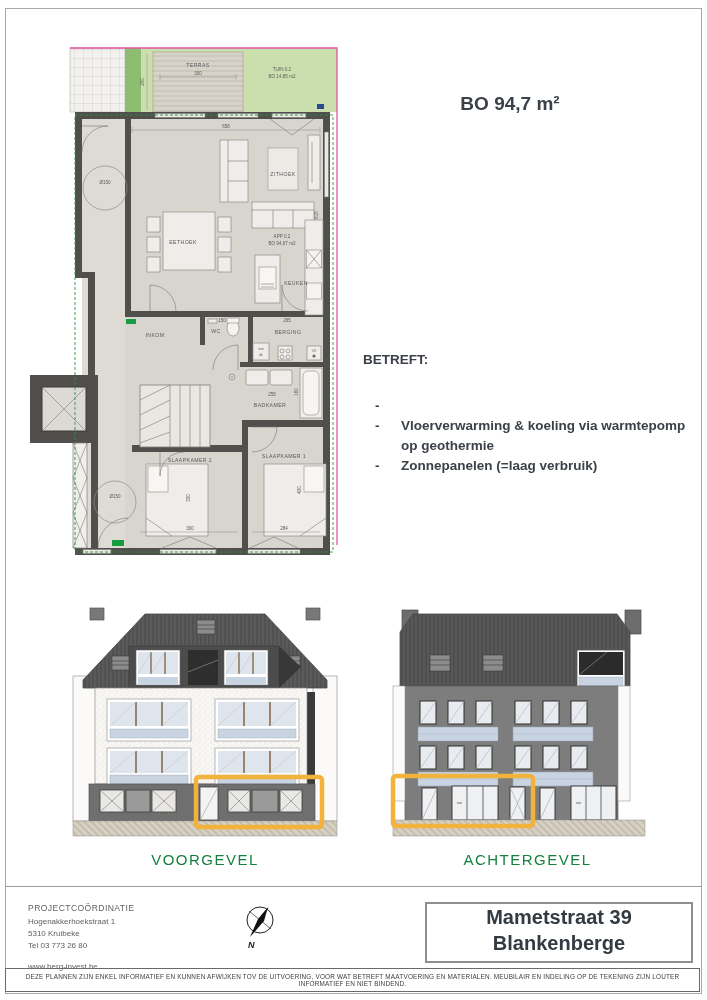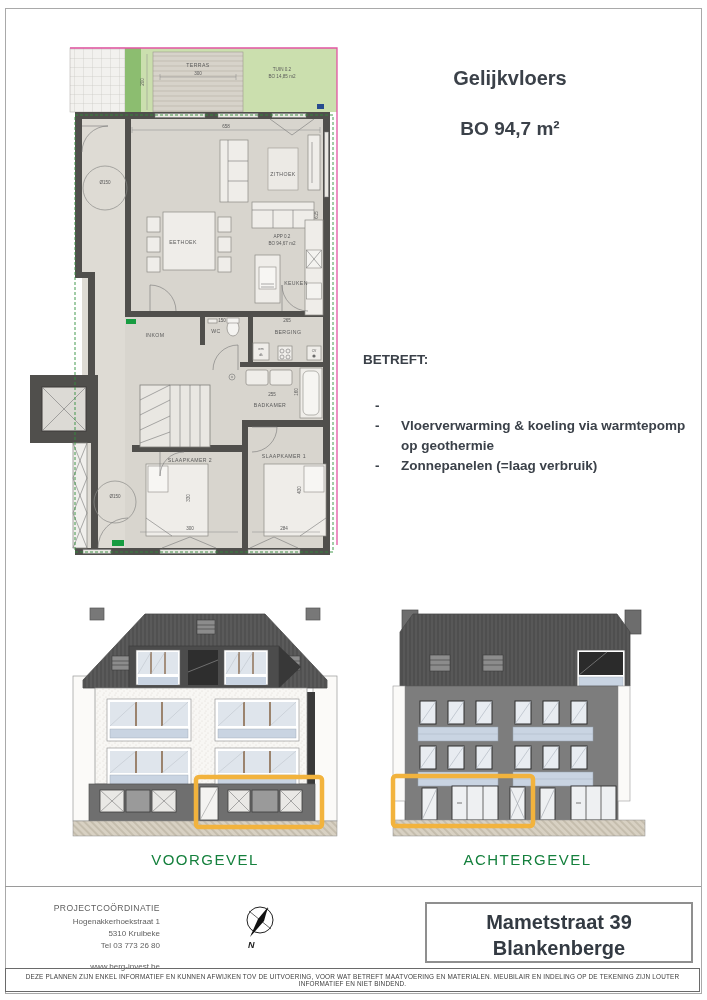--- a/index.html
+++ b/index.html
@@ -17,26 +17,26 @@
   .troeven .items{margin-top:29px;}
   .troeven .item{display:flex;font-size:13.5px;font-weight:bold;line-height:20px;}
   .troeven .dash{width:38px;flex:0 0 38px;text-align:left;padding-left:12px;box-sizing:border-box;}
   .troeven .txt{flex:1;}
   
   .elev-label{font-size:15px;font-weight:normal;letter-spacing:1.5px;text-align:center;color:#15803d;}
   .lbl-front{left:60px;top:851px;width:290px;}
   .lbl-rear{left:385px;top:851px;width:285px;}
   
   .footer-sep{left:5px;top:886px;width:696px;height:1px;background:#9a9a9a;}
-  .contact{left:28px;top:903px;width:132px;text-align:right;color:#5f5f5f;}
+  .contact{left:28px;top:903px;width:132px;color:#5f5f5f;}
   .contact .c-title{font-size:8.6px;letter-spacing:.4px;margin-bottom:3px;}
   .contact p{margin:0;font-size:8px;line-height:1.5;}
   .contact .site{margin-top:9px;}
   .addr-box{left:425px;top:902px;width:264px;height:57px;border:2px solid #8f8f8f;
-            display:flex;flex-direction:column;align-items:center;justify-content:flex-end;
+            display:flex;flex-direction:column;align-items:center;justify-content:flex-start;
             font-size:20px;font-weight:bold;color:#333a42;line-height:1.3;}
   .disclaimer{left:5px;top:968px;width:695px;height:24px;border:1px solid #6a6a6a;
               display:flex;align-items:center;justify-content:center;text-align:center;
               font-size:6.4px;color:#3c3c3c;letter-spacing:.2px;box-sizing:border-box;padding:0 6px;}
   svg text{font-family:"Liberation Sans",sans-serif;}
   .room-lb{font-size:5.2px;fill:#5a5a5a;letter-spacing:.4px;}
   .small-lb{font-size:4.6px;fill:#5a5a5a;}
   .tiny-lb{font-size:3.4px;fill:#5a5a5a;}
   .dim{font-size:4.6px;fill:#595959;}
   .dimline{stroke:#8a8a8a;stroke-width:.5;}
@@ -252,21 +252,20 @@
     <text x="268" y="294" text-anchor="middle" class="room-lb">BERGING</text>
     <text x="250" y="367" text-anchor="middle" class="room-lb">BADKAMER</text>
     <text x="170" y="422" text-anchor="middle" class="room-lb">SLAAPKAMER  2</text>
     <text x="264" y="418" text-anchor="middle" class="room-lb">SLAAPKAMER  1</text>
   </g>
 
   <path d="M55 75 H313 V512 H55 Z" fill="none" stroke="#2f8f3a" stroke-width="0.9" stroke-dasharray="3 2"></path>
 </svg>
 
 <div class="abs title-block">
-  <div class="t1">Gelijkvloers</div>
   <div class="t3">BO 94,7 m²</div>
 </div>
 
 <div class="abs troeven">
   <div class="head">BETREFT:</div>
   <div class="items">
     <div class="item">
       <span class="dash">-</span>
     </div>
     <div class="item">

